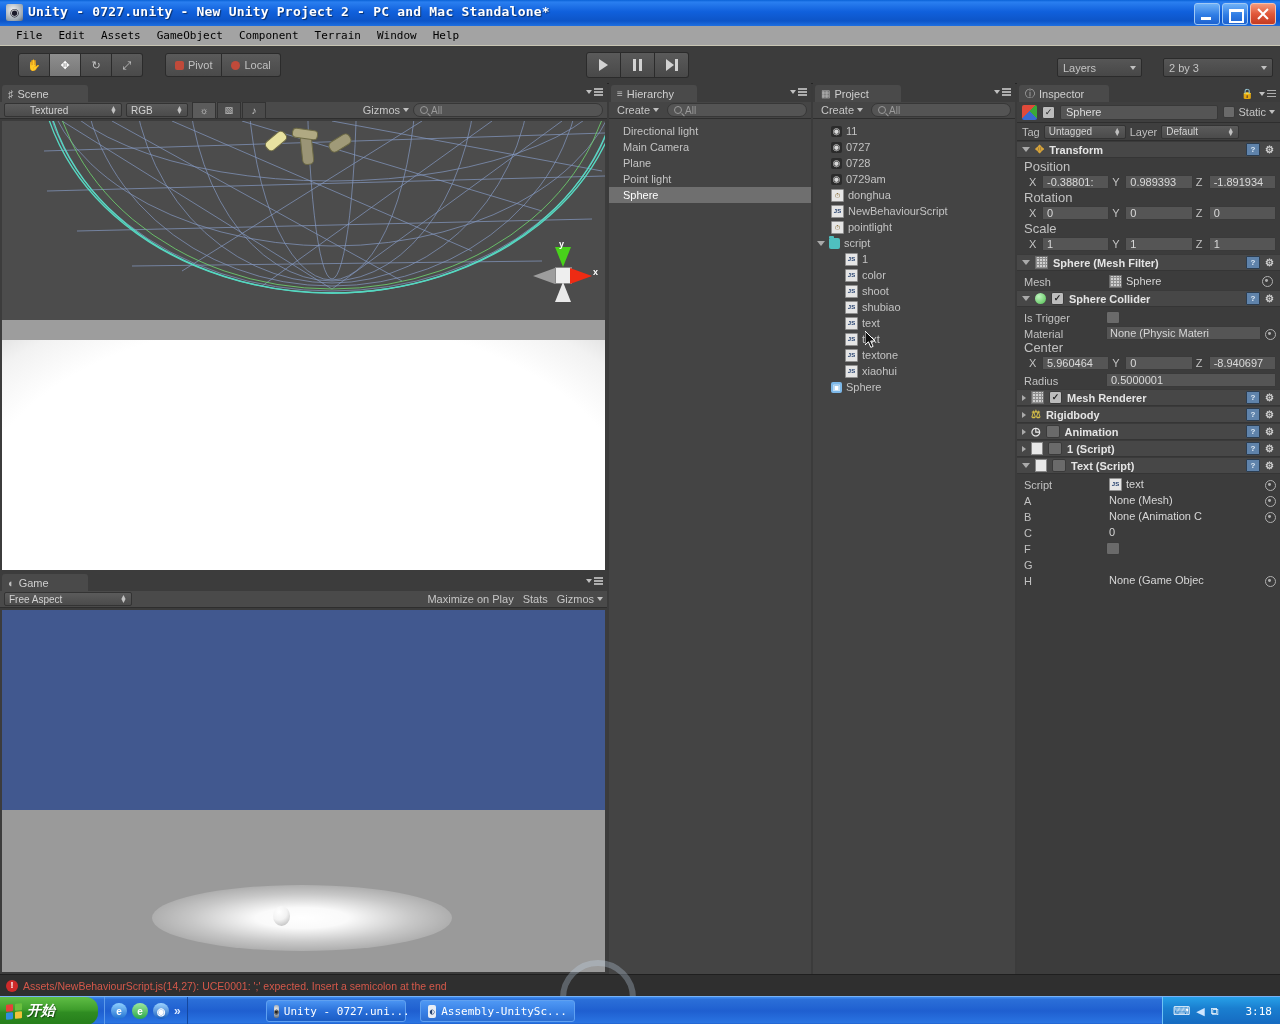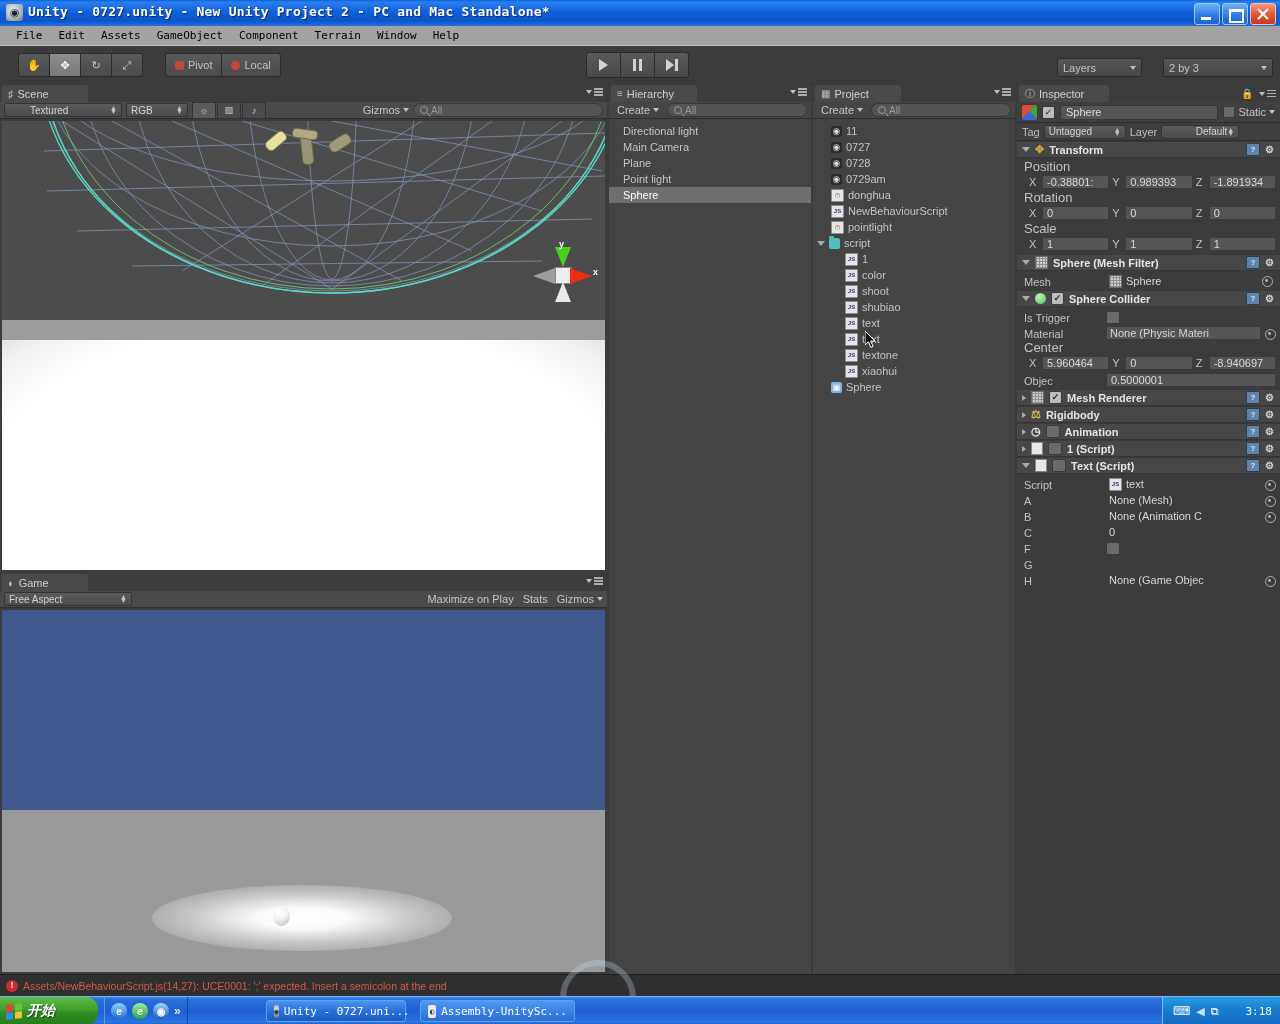--- a/index.html
+++ b/index.html
@@ -674,21 +674,21 @@
       </span>
     </div>
 
     <div class="taglayer">
       <span>Tag</span>
       <span class="minidd" style="width:82px;">
         <span>Untagged</span>
         <span class="arrows">▲<br>▼</span>
       </span>
       <span>Layer</span>
-      <span class="minidd" style="width:78px;justify-content:flex-end;">
+      <span class="minidd" style="width:78px;">
         <span>Default</span>
         <span class="arrows">▲<br>▼</span>
       </span>
     </div>
 
     <div class="comp-head">
       <span class="twirl open"></span>
       <span style="color:#d8a43a;font-size:11px;">✥</span>
       <span>Transform</span>
       <span class="comp-icons">
@@ -771,21 +771,21 @@
       <div class="lblrow">Center</div>
       <div class="vec3">
         <span class="ax">X</span>
         <span class="field">5.960464</span>
         <span class="ax">Y</span>
         <span class="field">0</span>
         <span class="ax">Z</span>
         <span class="field">-8.940697</span>
       </div>
       <div class="prow2">
-        <span class="lab">Objec</span>
+        <span class="lab">Radius</span>
         <span class="field" style="flex:1;">0.5000001</span>
       </div>
     </div>
 
     <div class="comp-head">
       <span class="twirl"></span>
       <span class="meshico"></span>
       <span class="cbx">✓</span>
       <span>Mesh Renderer</span>
       <span class="comp-icons">

